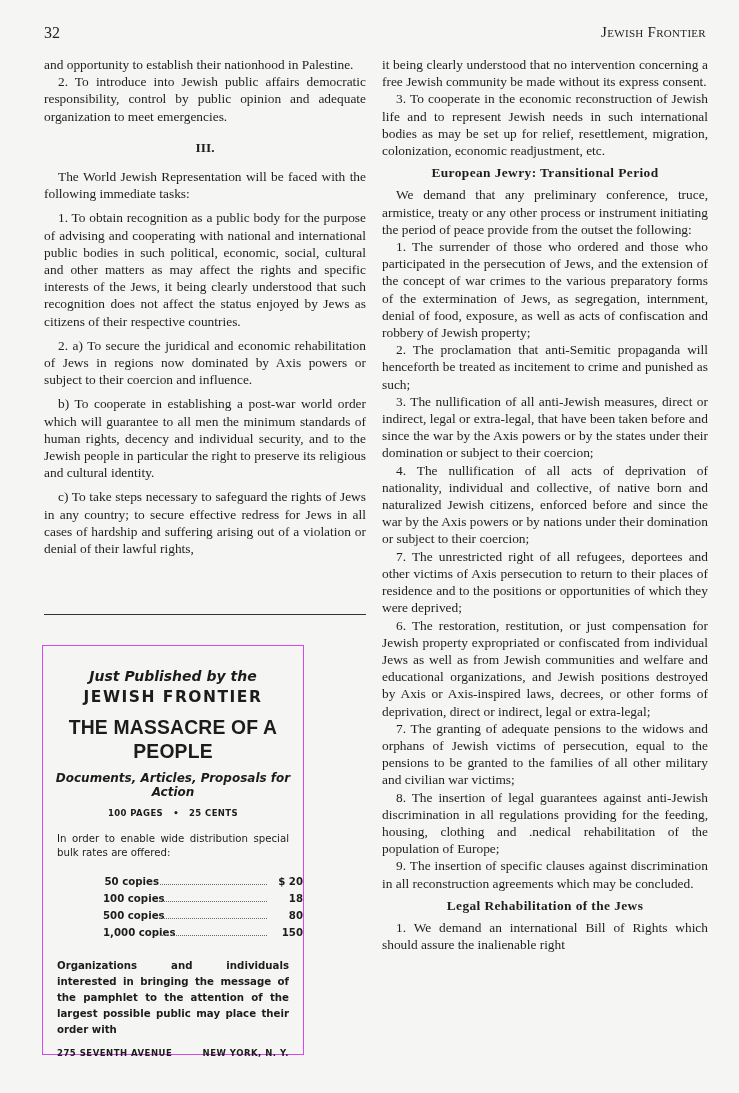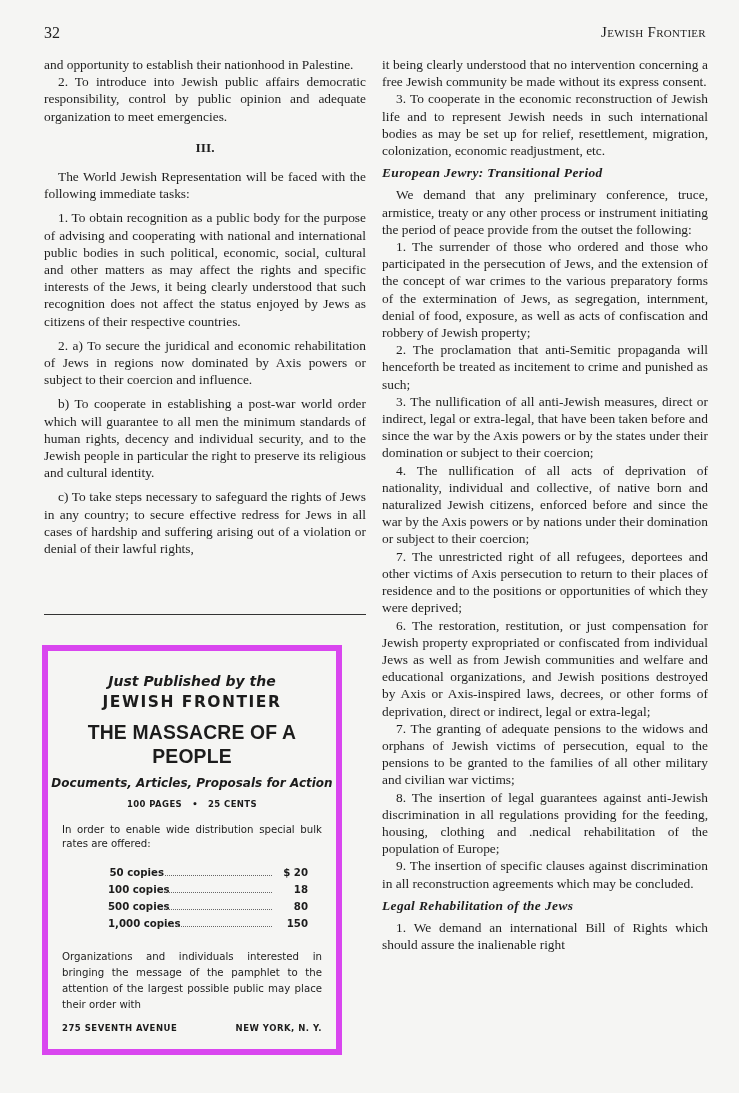--- a/index.html
+++ b/index.html
@@ -11,40 +11,40 @@
   }
   .page-num { position: absolute; left: 44px; top: 24px; font-size: 16px; }
   .running-head { position: absolute; right: 33px; top: 24px; font-size: 14px; font-variant: small-caps; letter-spacing: 0.3px; font-size: 15px; }
   .col { position: absolute; font-size: 13.4px; line-height: 17.2px; text-align: justify; hyphens: manual; }
   .col-left { left: 44px; width: 322px; top: 56px; }
   .col-right { left: 382px; width: 326px; top: 56px; }
   .col p { margin: 0; text-indent: 14px; }
   .col p.noindent { text-indent: 0; }
   .col p.gap { margin-top: 7px; }
   .section-num { text-align: center; text-indent: 0 !important; margin: 14px 0 12px 0 !important; font-weight: bold; }
-  .subhead { text-align: left; text-indent: 0 !important; font-style: italic; font-weight: bold; letter-spacing: 0.4px; margin: 5px 0 5px 0 !important; }
+  .subhead { text-align: center; text-indent: 0 !important; font-weight: bold; letter-spacing: 0.4px; margin: 5px 0 5px 0 !important; }
   .rule { position: absolute; left: 44px; width: 322px; top: 614px; height: 0; border-top: 1.5px solid #333; }
   .ad-box {
-    position: absolute; left: 42px; top: 645px; width: 300px; height: 410px;
-    border: 6px solid #d946ef; box-sizing: border-box;
+    position: absolute; left: 42px; top: 645px; width: 262px; height: 410px;
+    border: 1px solid #d946ef; box-sizing: border-box;
     font-family: "DejaVu Sans", sans-serif; color: #1c1c1c;
   }
   .ad-kicker { text-align: center; font-style: italic; font-weight: bold; font-size: 14px; margin-top: 22px; }
   .ad-brand { text-align: center; font-weight: bold; font-size: 15.5px; letter-spacing: 1.5px; margin-top: 4px; }
   .ad-title { text-align: center; font-weight: bold; font-size: 21px; letter-spacing: 0.2px; margin-top: 9px; transform: scaleX(0.92); font-family: "Liberation Sans", sans-serif; }
   .ad-subtitle { text-align: center; font-style: italic; font-weight: bold; font-size: 12px; margin-top: 8px; }
   .ad-meta { text-align: center; font-weight: bold; font-size: 8.5px; margin-top: 9px; letter-spacing: 0.4px; }
   .ad-meta .dot { margin: 0 10px; }
   .ad-intro { font-size: 10.2px; font-weight: normal; line-height: 14px; margin: 14px 14px 0 14px; text-align: justify; }
   .price-table { margin: 16px 0 0 60px; width: 200px; font-size: 10.2px; font-weight: bold; }
   .price-row { display: flex; align-items: baseline; height: 17px; }
   .price-qty { width: 56px; text-align: right; white-space: nowrap; }
   .price-dots { flex: 1; border-bottom: 1px dotted #666; margin: 0 2px 3px 1px; }
   .price-amt { width: 34px; text-align: right; white-space: nowrap; }
-  .ad-body { font-size: 10.2px; font-weight: normal; line-height: 16px; margin: 14px 14px 0 14px; text-align: justify; }
+  .ad-body { font-size: 10.2px; font-weight: bold; line-height: 16px; margin: 14px 14px 0 14px; text-align: justify; }
   .ad-assoc { text-align: center; font-weight: bold; font-size: 13.2px; letter-spacing: 0.6px; margin-top: 16px; }
   .ad-address { display: flex; justify-content: space-between; font-weight: bold; font-size: 8.5px; letter-spacing: 0.5px; margin: 10px 14px 0 14px; }
 </style>
 </head>
 <body>
 
 <div class="page-num">32</div>
 <div class="running-head">Jewish Frontier</div>
 
 <div class="col col-left">

